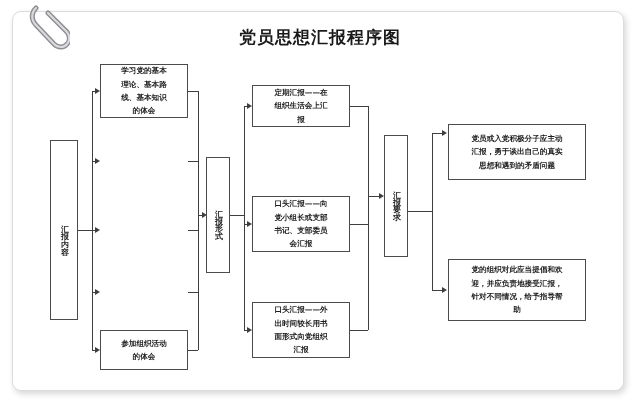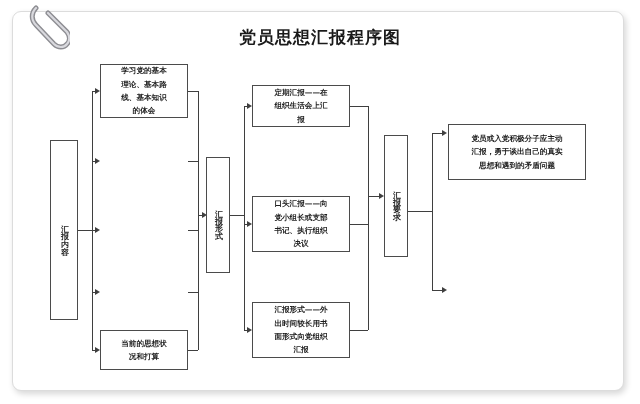--- a/index.html
+++ b/index.html
@@ -84,21 +84,21 @@
   <svg class="clip" viewBox="0 0 46 58">
     <path d="M12 6 C7 11 7 18 12 23 L30 42 C34 46 40 46 43 42 C46 39 46 34 43 30 L24 11" fill="none" stroke="#8d8d92" stroke-width="5" stroke-linecap="round"></path>
     <path d="M12 6 C7 11 7 18 12 23 L30 42 C34 46 40 46 43 42 C46 39 46 34 43 30 L24 11" fill="none" stroke="#d9d9de" stroke-width="2.2" stroke-linecap="round"></path>
   </svg>
 
   <div class="title">党员思想汇报程序图</div>
 
   <div class="box vert" style="left:50px;top:140px;width:28px;height:180px;">汇报内容</div>
 
   <div class="box" style="left:100px;top:64px;width:88px;height:54px;">学习党的基本理论、基本路线、基本知识的体会</div>
-  <div class="box" style="left:100px;top:330px;width:88px;height:40px;">当前的思想状况和打算</div>
+  <div class="box" style="left:100px;top:330px;width:88px;height:40px;">参加组织活动的体会</div>
 
   <div class="ln h" style="left:78px;top:230px;width:14px;"></div>
   <div class="ln v" style="left:92px;top:91px;height:259px;"></div>
   <div class="ln h" style="left:92px;top:91px;width:4px;"></div>
   <div class="ln h" style="left:92px;top:161px;width:4px;"></div>
   <div class="ln h" style="left:92px;top:230px;width:4px;"></div>
   <div class="ln h" style="left:92px;top:292px;width:4px;"></div>
   <div class="ln h" style="left:92px;top:350px;width:4px;"></div>
   <div class="arrow" style="left:95px;top:88px;"></div>
   <div class="arrow" style="left:95px;top:158px;"></div>
@@ -111,42 +111,43 @@
   <div class="ln h" style="left:188px;top:230px;width:10px;"></div>
   <div class="ln h" style="left:188px;top:292px;width:10px;"></div>
   <div class="ln h" style="left:188px;top:350px;width:10px;"></div>
   <div class="ln v" style="left:198px;top:91px;height:259px;"></div>
   <div class="ln h" style="left:198px;top:215px;width:5px;"></div>
   <div class="arrow" style="left:202px;top:212px;"></div>
 
   <div class="box vert" style="left:206px;top:157px;width:24px;height:116px;">汇报形式</div>
 
   <div class="box" style="left:252px;top:85px;width:98px;height:42px;">定期汇报——在组织生活会上汇报</div>
-  <div class="box" style="left:252px;top:196px;width:98px;height:56px;">口头汇报——向党小组长或支部书记、执行组织决议</div>
-  <div class="box" style="left:252px;top:302px;width:98px;height:56px;">汇报形式——外出时间较长用书面形式向党组织汇报</div>
+  <div class="box" style="left:252px;top:196px;width:98px;height:56px;">口头汇报——向党小组长或支部书记、支部委员会汇报</div>
+  <div class="box" style="left:252px;top:302px;width:98px;height:56px;">口头汇报——外出时间较长用书面形式向党组织汇报</div>
 
   <div class="ln h" style="left:230px;top:215px;width:14px;"></div>
   <div class="ln v" style="left:244px;top:106px;height:224px;"></div>
   <div class="ln h" style="left:244px;top:106px;width:4px;"></div>
   <div class="ln h" style="left:244px;top:224px;width:4px;"></div>
   <div class="ln h" style="left:244px;top:330px;width:4px;"></div>
   <div class="arrow" style="left:247px;top:103px;"></div>
   <div class="arrow" style="left:247px;top:221px;"></div>
   <div class="arrow" style="left:247px;top:327px;"></div>
 
   <div class="ln h" style="left:350px;top:106px;width:18px;"></div>
   <div class="ln h" style="left:350px;top:224px;width:18px;"></div>
   <div class="ln h" style="left:350px;top:330px;width:18px;"></div>
   <div class="ln v" style="left:368px;top:106px;height:224px;"></div>
   <div class="ln h" style="left:368px;top:196px;width:12px;"></div>
   <div class="arrow" style="left:379px;top:193px;"></div>
 
   <div class="box vert" style="left:384px;top:135px;width:24px;height:122px;">汇报要求</div>
 
   <div class="box" style="left:448px;top:100px;width:138px;height:56px;margin-top:24px;">党员或入党积极分子应主动汇报，勇于谈出自己的真实思想和遇到的矛盾问题</div>
+  <div class="box" style="left:448px;top:259px;width:138px;height:62px;">党的组织对此应当提倡和欢迎，并应负责地接受汇报，针对不同情况，给予指导帮助</div>
 
   <div class="ln h" style="left:408px;top:211px;width:24px;"></div>
   <div class="ln v" style="left:432px;top:133px;height:157px;"></div>
   <div class="ln h" style="left:432px;top:133px;width:12px;"></div>
   <div class="ln h" style="left:432px;top:290px;width:12px;"></div>
   <div class="arrow" style="left:442px;top:130px;"></div>
   <div class="arrow" style="left:442px;top:287px;"></div>
 
 </div>
 

